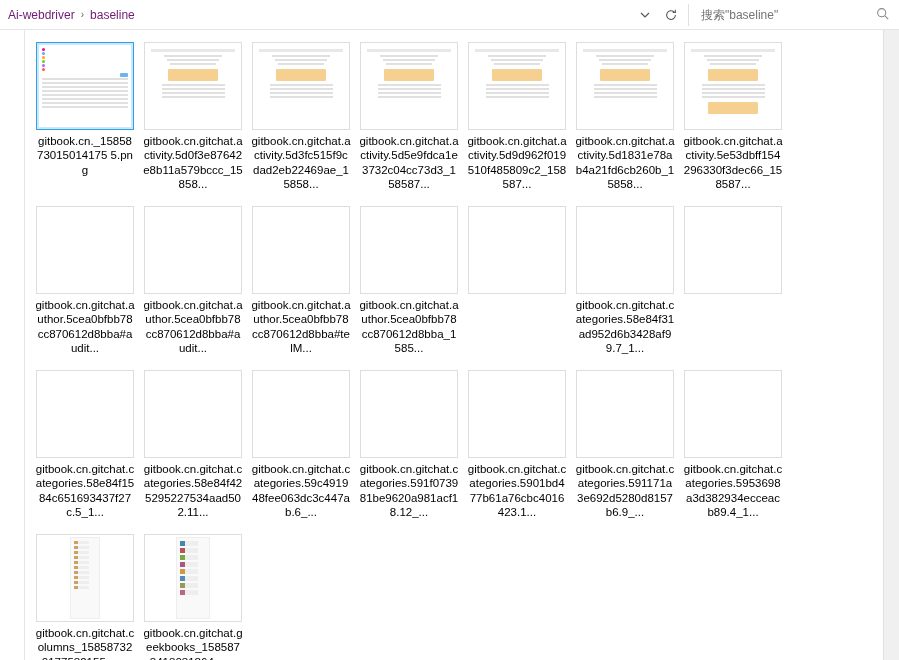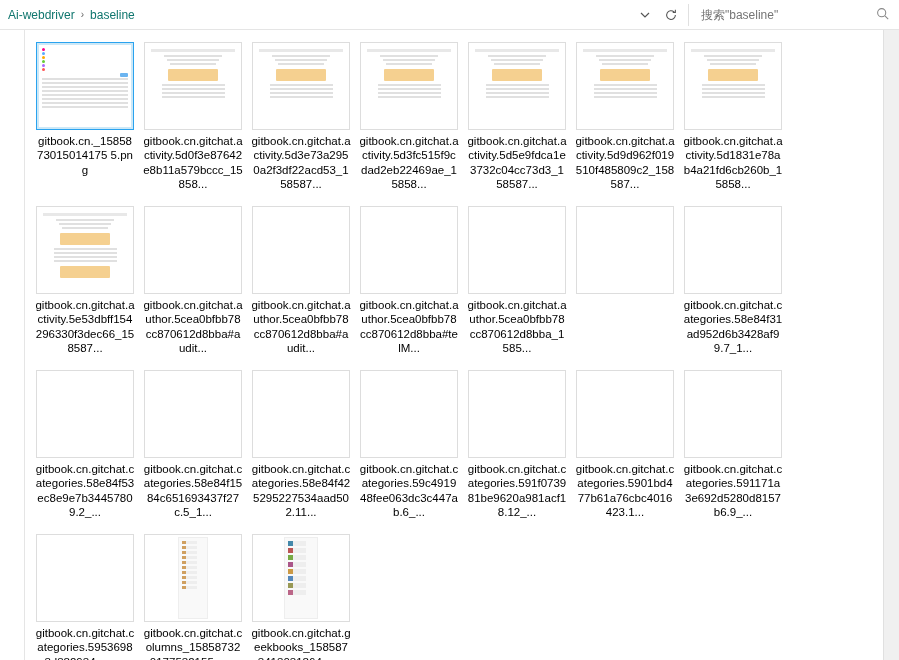--- a/index.html
+++ b/index.html
@@ -25,21 +25,21 @@
       gap: 4px;
     }
     .breadcrumbs {
       flex: 1;
       display: flex;
       align-items: center;
       gap: 6px;
       padding-left: 4px;
     }
     .breadcrumb-item {
-      color: #0f766e;
+      color: #701a75;
       font-size: 12px;
     }
     .breadcrumb-sep {
       color: #666;
       font-size: 10px;
     }
     .nav-btn {
       width: 22px;
       height: 22px;
       display: flex;
@@ -261,36 +261,20 @@
               <div class="thumb-line" style="width: 70%;"></div>
               <div class="thumb-line" style="width: 62%;"></div>
               <div class="thumb-line" style="width: 54%;"></div>
               <div class="thumb-box"></div>
               <div class="thumb-line" style="width: 75%;"></div>
               <div class="thumb-line" style="width: 75%;"></div>
               <div class="thumb-line" style="width: 75%;"></div>
               <div class="thumb-line" style="width: 75%;"></div>
             </div>
           </div>
-          <div class="filename">gitbook.cn.gitchat.activity.5d3e73a2950a2f3df22acd53_158587...</div>
-        </div>
-        <div class="file-item">
-          <div class="thumb">
-            <div class="thumb-inner web">
-              <div class="thumb-header"></div>
-              <div class="thumb-line" style="width: 70%;"></div>
-              <div class="thumb-line" style="width: 62%;"></div>
-              <div class="thumb-line" style="width: 54%;"></div>
-              <div class="thumb-box"></div>
-              <div class="thumb-line" style="width: 75%;"></div>
-              <div class="thumb-line" style="width: 75%;"></div>
-              <div class="thumb-line" style="width: 75%;"></div>
-              <div class="thumb-line" style="width: 75%;"></div>
-            </div>
-          </div>
           <div class="filename">gitbook.cn.gitchat.activity.5d3fc515f9cdad2eb22469ae_15858...</div>
         </div>
         <div class="file-item">
           <div class="thumb">
             <div class="thumb-inner web">
               <div class="thumb-header"></div>
               <div class="thumb-line" style="width: 70%;"></div>
               <div class="thumb-line" style="width: 62%;"></div>
               <div class="thumb-line" style="width: 54%;"></div>
               <div class="thumb-box"></div>
@@ -383,21 +367,20 @@
         <div class="file-item">
           <div class="thumb">
             <div class="thumb-blank"></div>
           </div>
           <div class="filename">gitbook.cn.gitchat.categories.58e84f31ad952d6b3428af99.7_1...</div>
         </div>
         <div class="file-item">
           <div class="thumb">
             <div class="thumb-blank"></div>
           </div>
-          <div class="filename">gitbook.cn.gitchat.categories.58e84f53ec8e9e7b34457809.2_...</div>
         </div>
         <div class="file-item">
           <div class="thumb">
             <div class="thumb-blank"></div>
           </div>
           <div class="filename">gitbook.cn.gitchat.categories.58e84f1584c651693437f27c.5_1...</div>
         </div>
         <div class="file-item">
           <div class="thumb">
             <div class="thumb-blank"></div>

